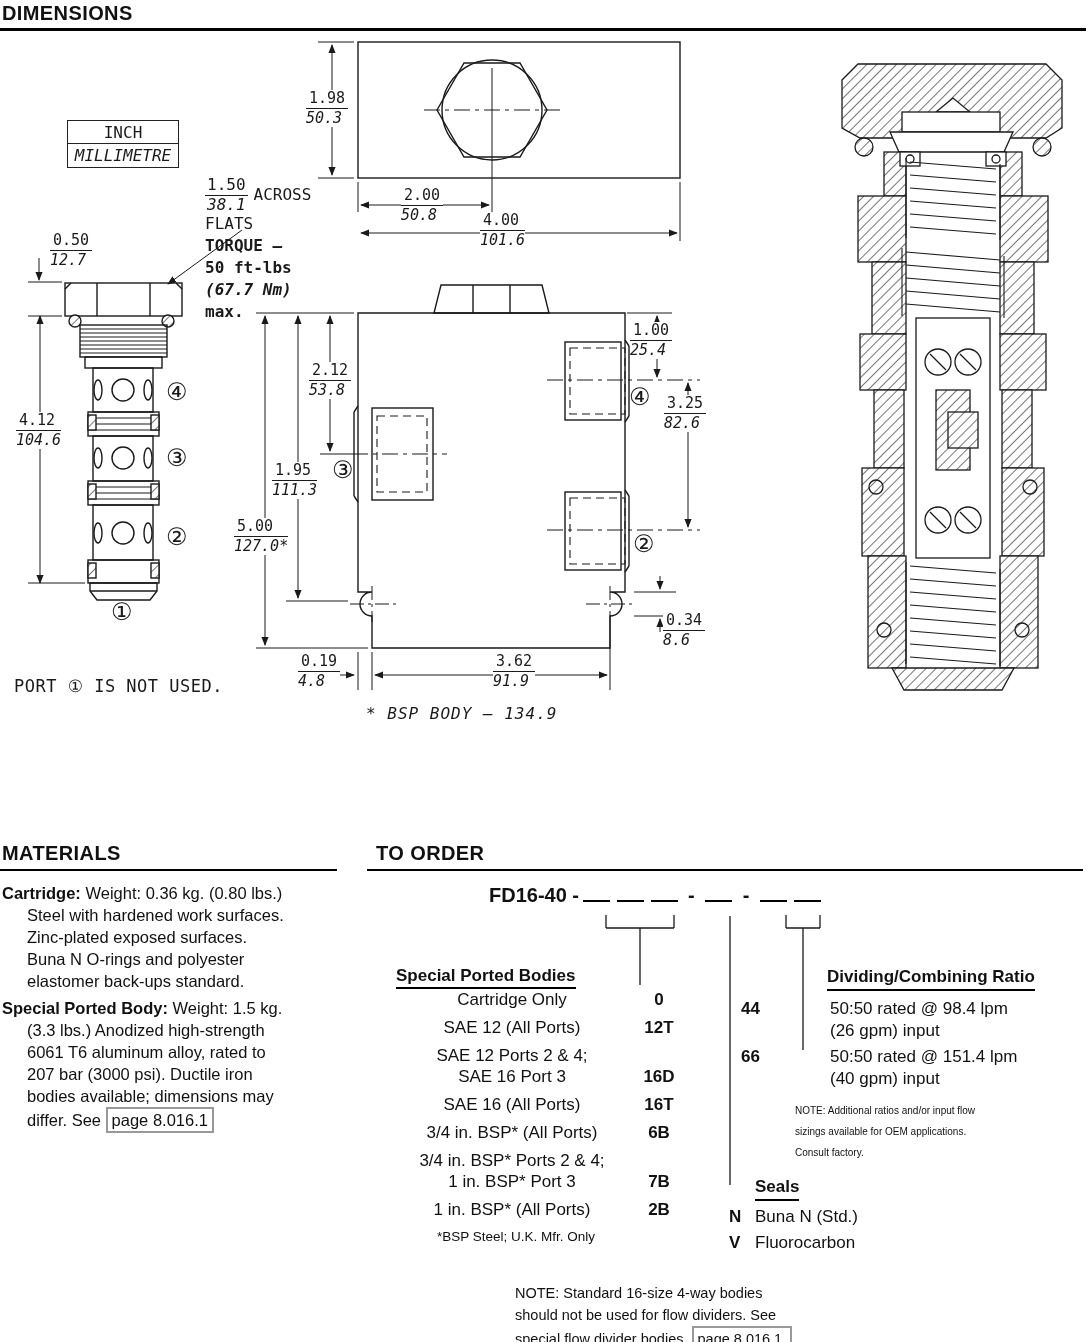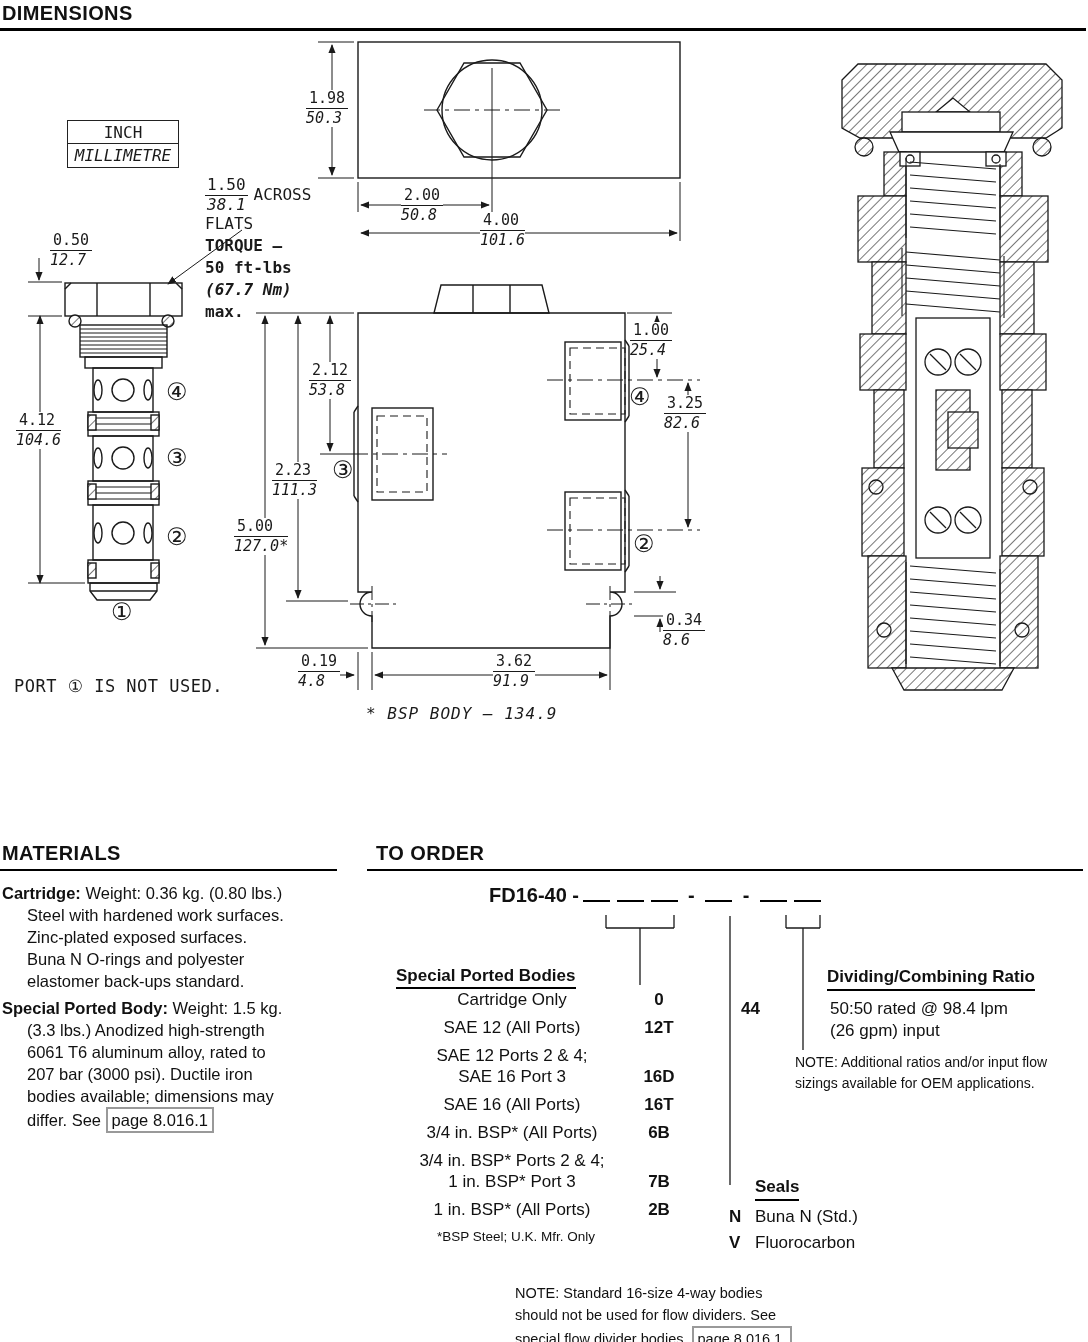--- a/index.html
+++ b/index.html
@@ -36,21 +36,21 @@
   .spb-hd{width:232px;margin-bottom:0}
   .spb-row{display:flex;align-items:flex-end;margin-bottom:7px;line-height:21px}
   .spb-label{width:232px;text-align:center}
   .spb-code{width:62px;text-align:center;font-weight:bold}
   .spb-foot{margin-top:9px;width:240px;text-align:center;font-size:13.5px}
   .ratio{position:absolute;left:735px;top:966px;width:350px;z-index:2;font:17px "Liberation Sans",sans-serif;line-height:22px}
   .ratio-hd{margin-left:92px;margin-bottom:7px}
   .r-row{display:flex;margin-bottom:4px}
   .r-code{width:36px;padding-left:6px;font-weight:bold;box-sizing:border-box}
   .r-text{margin-left:59px}
-  .r-note{margin:10px 0 0 60px;font-size:14px;line-height:21px;width:290px}
+  .r-note{margin:10px 0 0 60px;font-size:10px;line-height:21px;width:290px}
   .seals{position:absolute;left:728px;top:1176px;z-index:2;font:17px "Liberation Sans",sans-serif;line-height:22px}
   .seals-hd{margin-left:27px;margin-bottom:5px}
   .s-row{display:flex;margin-bottom:4px}
   .s-code{width:26px;font-weight:bold;padding-left:1px}
   .bnote{position:absolute;left:515px;top:1282px;width:410px;z-index:2;font:14.5px "Liberation Sans",sans-serif;line-height:22px}
 </style>
 </head>
 <body>
 
 <div class="page">
@@ -332,21 +332,21 @@
     </div>
   <div class="dim" style="left:480px;top:212px">
       <span class="in">4.00</span>
       <span class="mm">101.6</span>
     </div>
   <div class="dim" style="left:309px;top:362px">
       <span class="in">2.12</span>
       <span class="mm">53.8</span>
     </div>
   <div class="dim" style="left:272px;top:462px">
-      <span class="in">2.23</span>
+      <span class="in">1.95</span>
       <span class="mm">111.3</span>
     </div>
   <div class="dim" style="left:234px;top:518px">
       <span class="in">5.00</span>
       <span class="mm">127.0*</span>
     </div>
   <div class="dim" style="left:630px;top:322px">
       <span class="in">1.00</span>
       <span class="mm">25.4</span>
     </div>
@@ -464,23 +464,31 @@
 
   <div class="ratio">
     <div class="ratio-hd"><span class="subhd">Dividing/Combining Ratio</span></div>
     <div class="r-row">
       <div class="r-code">44</div>
       <div class="r-text">
           <div>50:50 rated @ 98.4 lpm</div>
           <div>(26 gpm) input</div>
         </div>
     </div>
+    <div class="r-row">
+      <div class="r-code">66</div>
+      <div class="r-text">
+          <div>50:50 rated @ 151.4 lpm</div>
+          <div>(40 gpm) input</div>
+        </div>
+    </div>
     <div class="r-note">
       <div>NOTE: Additional ratios and/or input flow</div>
       <div>sizings available for OEM applications.</div>
+      <div>Consult factory.</div>
     </div>
   </div>
 
   <div class="seals">
     <div class="seals-hd"><span class="subhd">Seals</span></div>
     <div class="s-row">
       <div class="s-code">N</div>
       <div class="s-label">Buna N (Std.)</div>
     </div>
     <div class="s-row">

